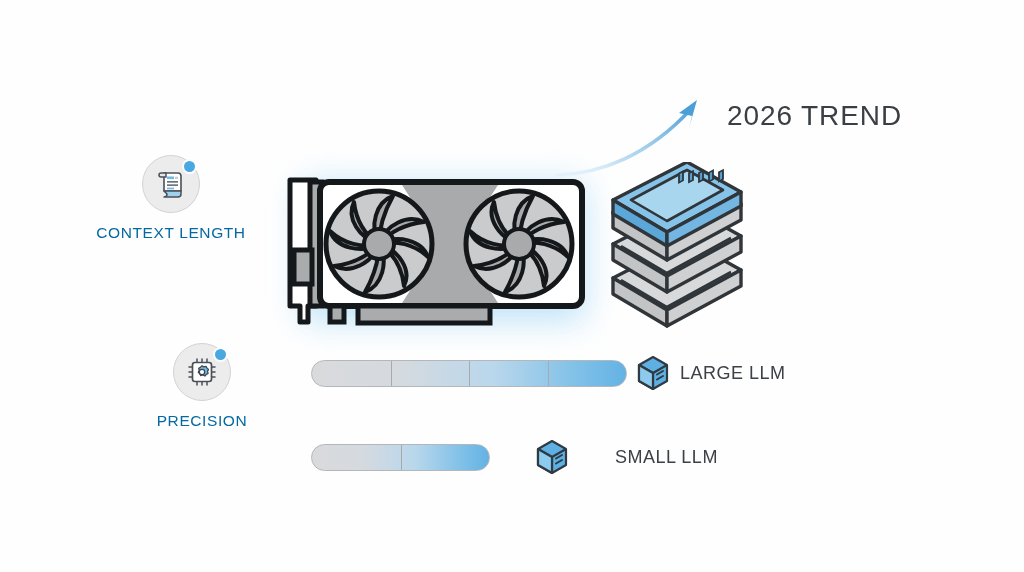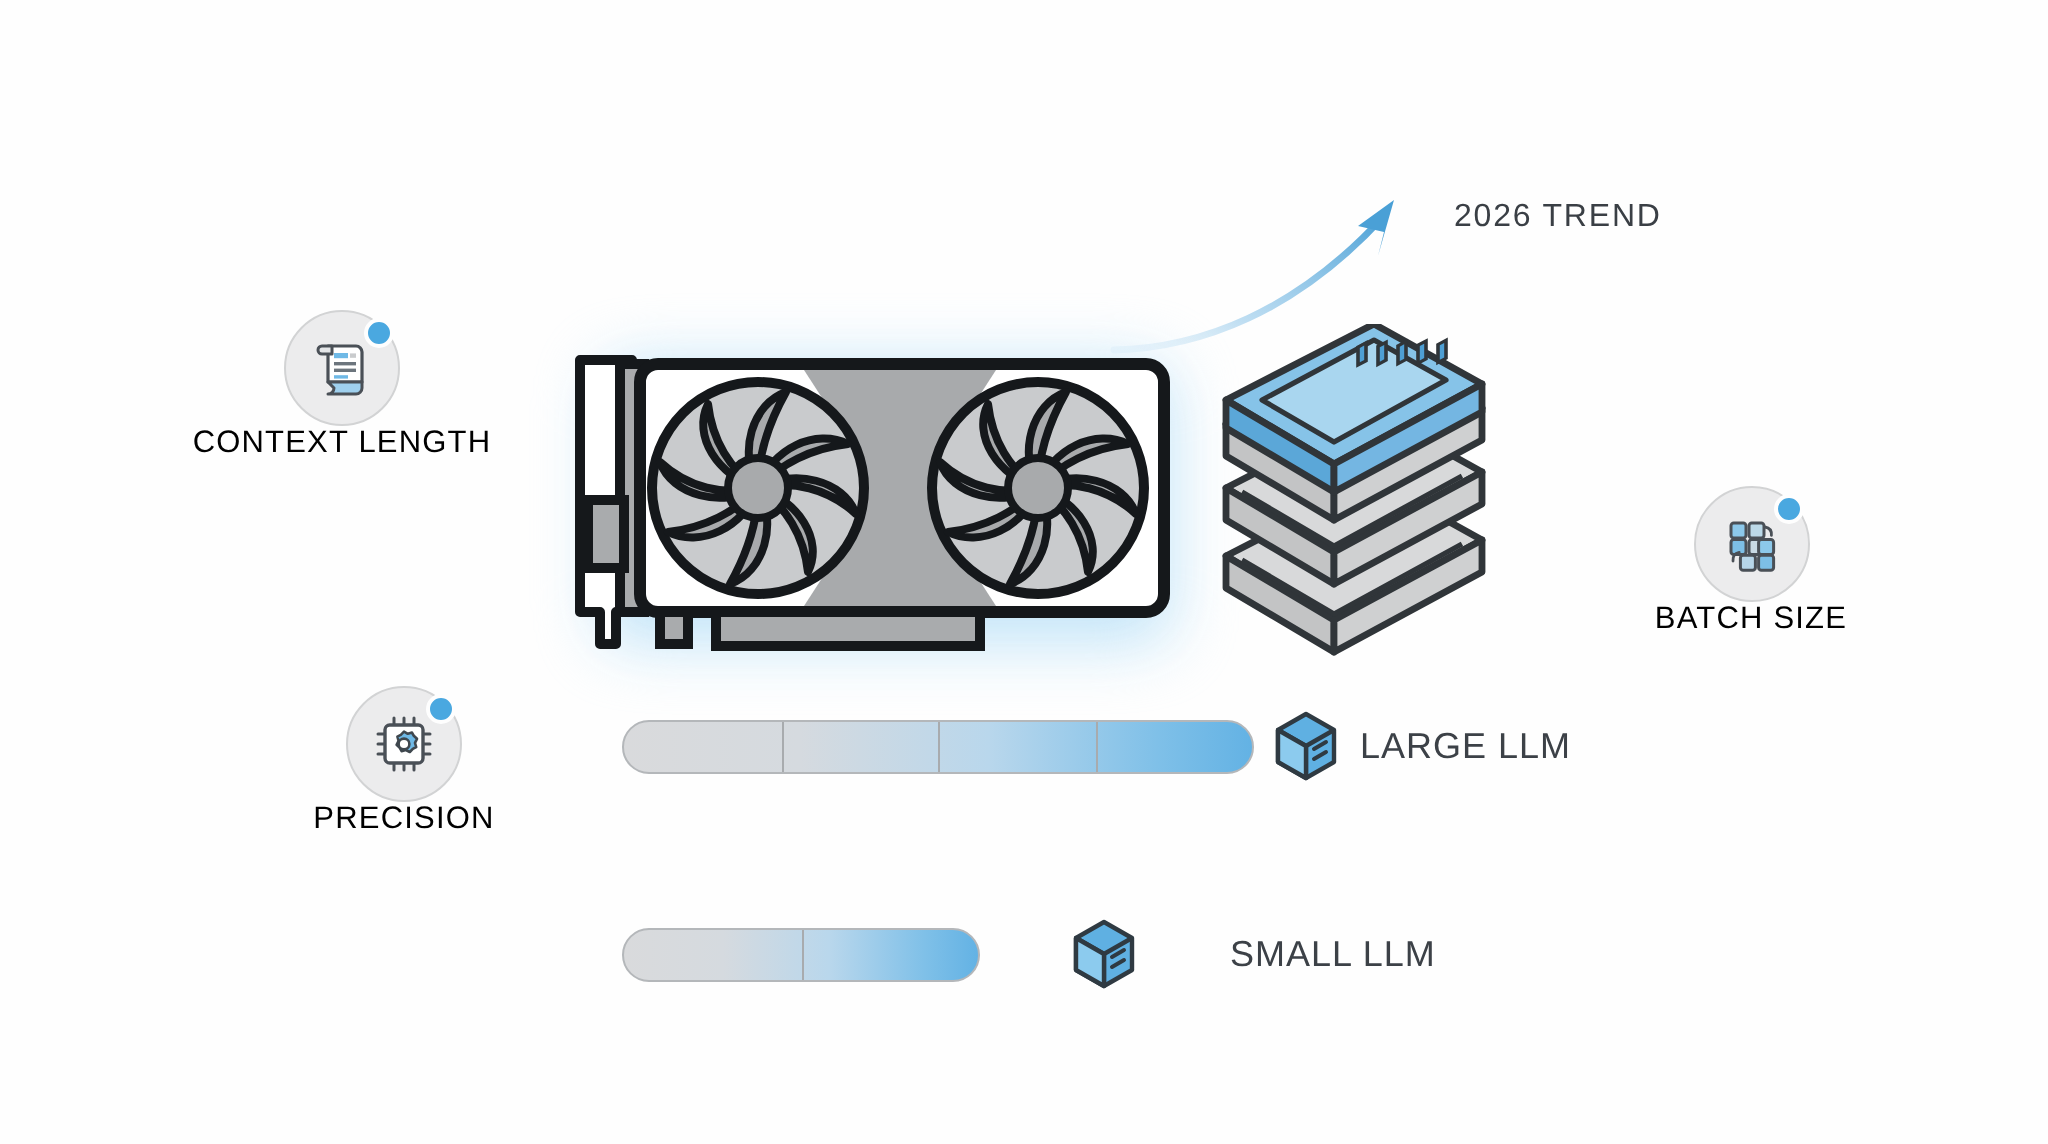--- a/index.html
+++ b/index.html
@@ -43,23 +43,24 @@
     width: 11px;
     height: 11px;
     border-radius: 50%;
     background: #4aa8e0;
     top: 3px;
     right: 2px;
     border: 2px solid #fefefe;
     box-sizing: content-box;
   }
   .feature-label {
+    margin-top: 11px;
     font-size: 15.5px;
     letter-spacing: 0.6px;
-    color: #000000;
+    color: #0369a1;
     white-space: nowrap;
   }
 
   
   #feat-context  { left: 92px;  top: 155px; width: 158px; }
   #feat-precision{ left: 152px; top: 343px; width: 100px; }
   #feat-batch    { left: 823px; top: 243px; width: 105px; }
 
   
   #gpu-wrap {
@@ -96,37 +97,37 @@
     position: absolute;
     left: 552px;
     top: 88px;
     width: 180px;
     height: 98px;
   }
   #trend-label {
     position: absolute;
     left: 727px;
     top: 100px;
-    font-size: 16px;
+    font-size: 28px;
     letter-spacing: 0.9px;
     color: #3a3f45;
     white-space: nowrap;
   }
 
   
   .bar-row {
     position: absolute;
     left: 311px;
     display: flex;
     align-items: center;
     height: 30px;
   }
   #bar-row-large  { top: 358px; }
   #bar-row-medium { top: 398px; }
-  #bar-row-small  { top: 462px; gap: 36px; }
+  #bar-row-small  { top: 442px; gap: 36px; }
 
   .bar-track {
     position: relative;
     height: 27px;
     border-radius: 14px;
     border: 1px solid #b4b7ba;
     box-sizing: border-box;
     overflow: hidden;
     background: linear-gradient(to right, #d9dadc 0%, #d5dadf 28%, #b9d7ec 58%, #7fc0e8 85%, #63b2e4 100%);
   }
@@ -190,39 +191,20 @@
         </g>
         <rect x="7.5" y="7.5" width="19" height="19" rx="2.4" fill="#ffffff" stroke="#4a5057" stroke-width="1.7"></rect>
         <path d="M17 10.8 l1.9 1.1 2.1 -.6 .9 1.6 1.6 1.5 -1 2 .6 2.1 -1.7 .9 -1.5 1.6 -2 -1 -2.1 .6 -.9 -1.7 -1.6 -1.5 1 -2 -.6 -2.1 1.7 -.9z" fill="#6fb9e6" stroke="#3f474e" stroke-width="1.3" stroke-linejoin="round"></path>
         <circle cx="17" cy="17" r="2.7" fill="#ffffff" stroke="#3f474e" stroke-width="1.3"></circle>
       </svg>
       <span class="feature-dot"></span>
     </div>
     <div class="feature-label">PRECISION</div>
   </div>
 
-  <div class="feature" id="feat-batch">
-    <div class="feature-circle">
-      <svg width="34" height="34" viewBox="0 0 34 34">
-        <g stroke="#4a5057" stroke-width="1.5">
-          <rect x="6.5" y="6.5" width="7.5" height="7.5" rx="1.4" fill="#8cc8ea"></rect>
-          <rect x="15.5" y="6.5" width="7.5" height="7.5" rx="1.4" fill="#bcd9e8"></rect>
-          <rect x="6.5" y="14.8" width="7.5" height="7.5" rx="1.4" fill="#7dbfe6"></rect>
-          <rect x="15.5" y="14.8" width="7.5" height="7.5" rx="1.4" fill="#c9dae4"></rect>
-          <rect x="20.3" y="14.8" width="7.5" height="7.5" rx="1.4" fill="#8cc8ea"></rect>
-          <rect x="11.2" y="22.6" width="7.5" height="7.5" rx="1.4" fill="#b7d6e9"></rect>
-          <rect x="20.3" y="22.6" width="7.5" height="7.5" rx="1.4" fill="#7dbfe6"></rect>
-        </g>
-        <path d="M23.5 8.5 q3.5 0.6 3.2 4.2" fill="none" stroke="#4a5057" stroke-width="1.4" stroke-linecap="round"></path>
-        <path d="M10.6 21.2 q-3.4 0.7 -3.1 4.3" fill="none" stroke="#4a5057" stroke-width="1.4" stroke-linecap="round"></path>
-      </svg>
-      <span class="feature-dot"></span>
-    </div>
-    <div class="feature-label">BATCH SIZE</div>
-  </div>
 
   <svg id="trend-arrow" viewBox="0 0 180 98">
     <defs>
       <linearGradient id="arrowGrad" x1="0" y1="1" x2="1" y2="0">
         <stop offset="0%" stop-color="#cfe6f6" stop-opacity="0.25"></stop>
         <stop offset="35%" stop-color="#a9d3ee" stop-opacity="0.75"></stop>
         <stop offset="100%" stop-color="#4aa0d6" stop-opacity="1"></stop>
       </linearGradient>
     </defs>
     <path d="M5 87 C 48 86, 96 68, 140 20" fill="none" stroke="url(#arrowGrad)" stroke-width="3.4" stroke-linecap="round"></path>

